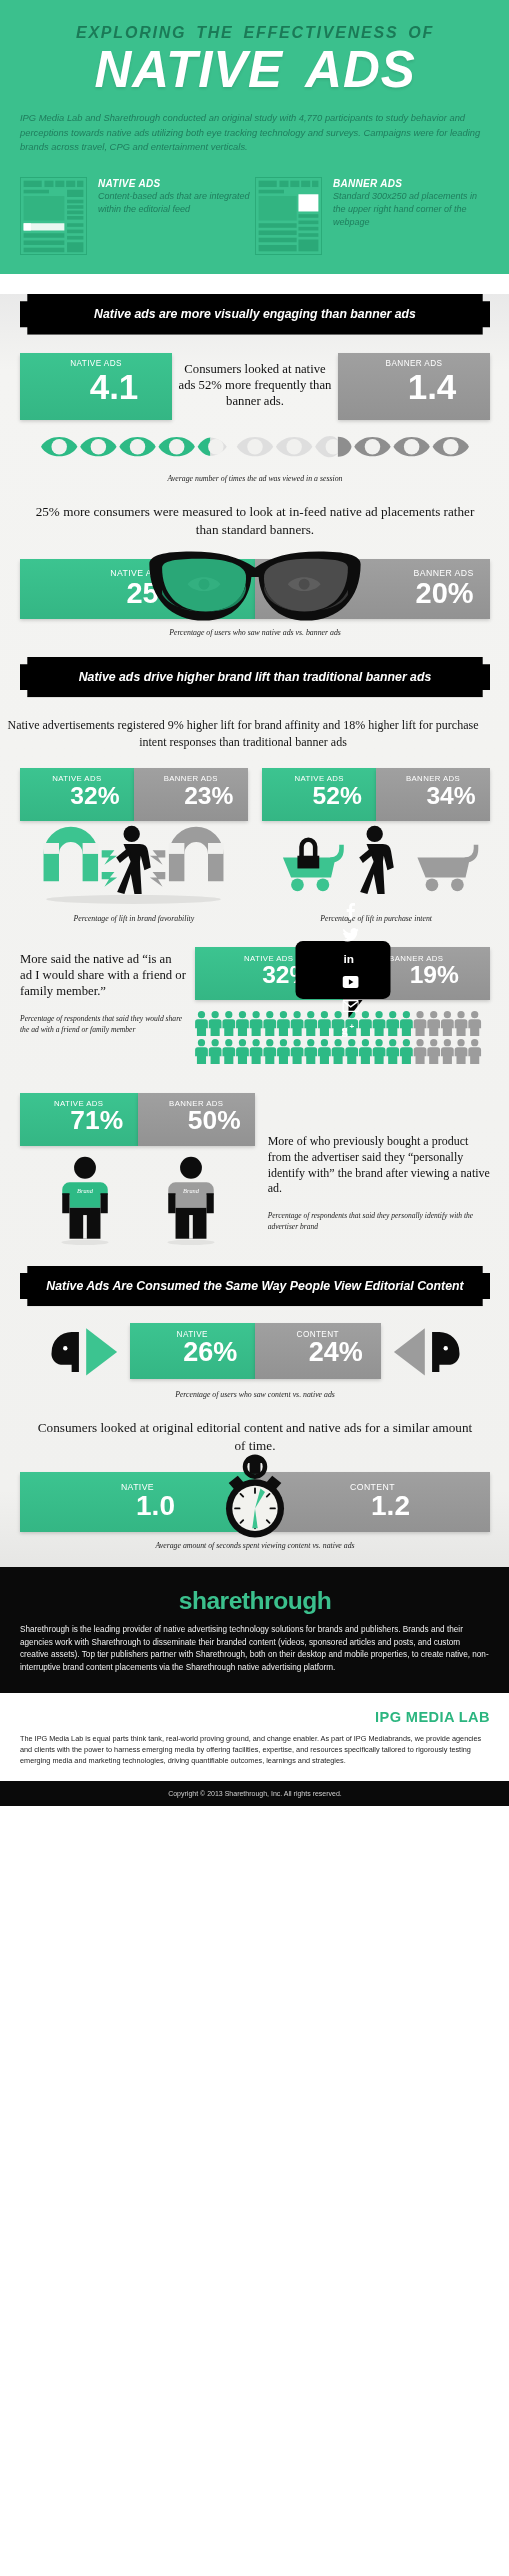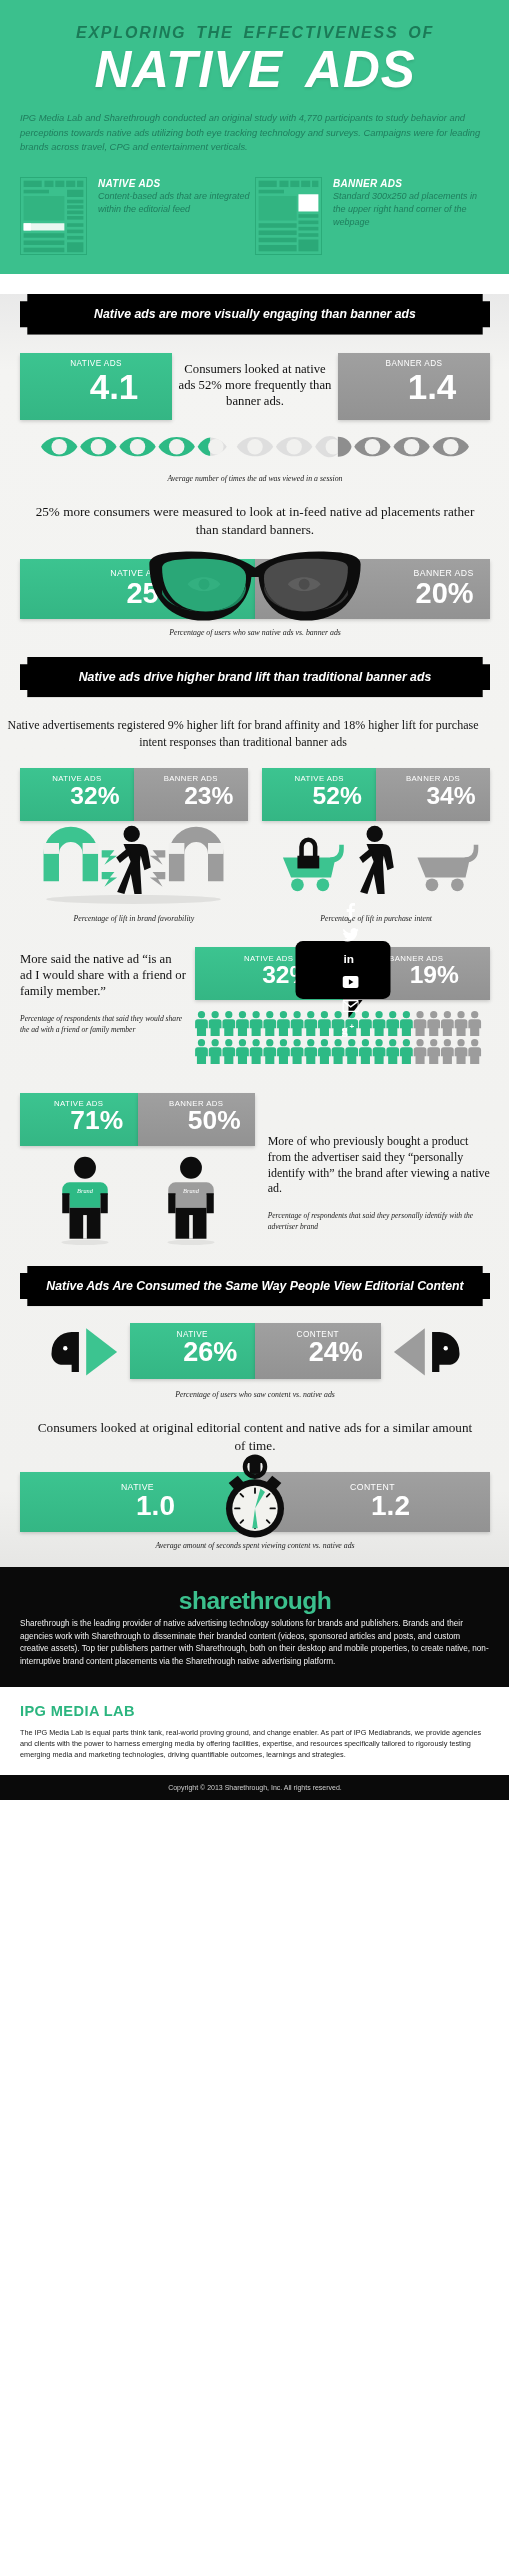--- a/index.html
+++ b/index.html
@@ -206,25 +206,25 @@
   .watch-split .val { font-size: 28px; padding-top:0.9px; }
   .half.green .lbl, .half.green .val { text-align:center; padding-left:0; }
   .watch-split .half.green .lbl, .watch-split .half.green .val { text-align:center; }
   .watch-split .half.grey  .lbl, .watch-split .half.grey  .val { text-align:center; padding-right:0; }
   .watch { position:absolute; left: 50%; top: -20px; transform: translateX(-50%); z-index:5; }
 
   
   .foot-black { background:#0a0a0a; padding: 20px 20px 18px 20px; }
   .foot-logo {
     color:#3bc08d; text-align:center; font-size: 24.6px; font-weight: bold;
-    letter-spacing:-0.5px; margin-bottom: 3px;
+    letter-spacing:-0.5px; margin-bottom: 9px;
   }
   .foot-text { color:#f2f2f2; font-size: 8.2px; line-height: 1.55; }
   .foot-white { background:#fff; padding: 16.4px 20px 14.6px 20px; }
-  .ipg-logo { color:#2bb57f; text-align:left; font-size:14.6px; font-weight:bold; letter-spacing:0.4px; margin-bottom:9px; }
+  .ipg-logo { color:#2bb57f; text-align:right; font-size:14.6px; font-weight:bold; letter-spacing:0.4px; margin-bottom:9px; }
   .ipg-text { color:#222; font-size: 7.3px; line-height:1.5; }
   .copyright {
     background:#0a0a0a; color:#cfcfcf; text-align:center;
     font-size: 7px; padding: 8.2px 0 9px 0;
   }
 </style>
 </head>
 <body>
 
 <div class="page">

